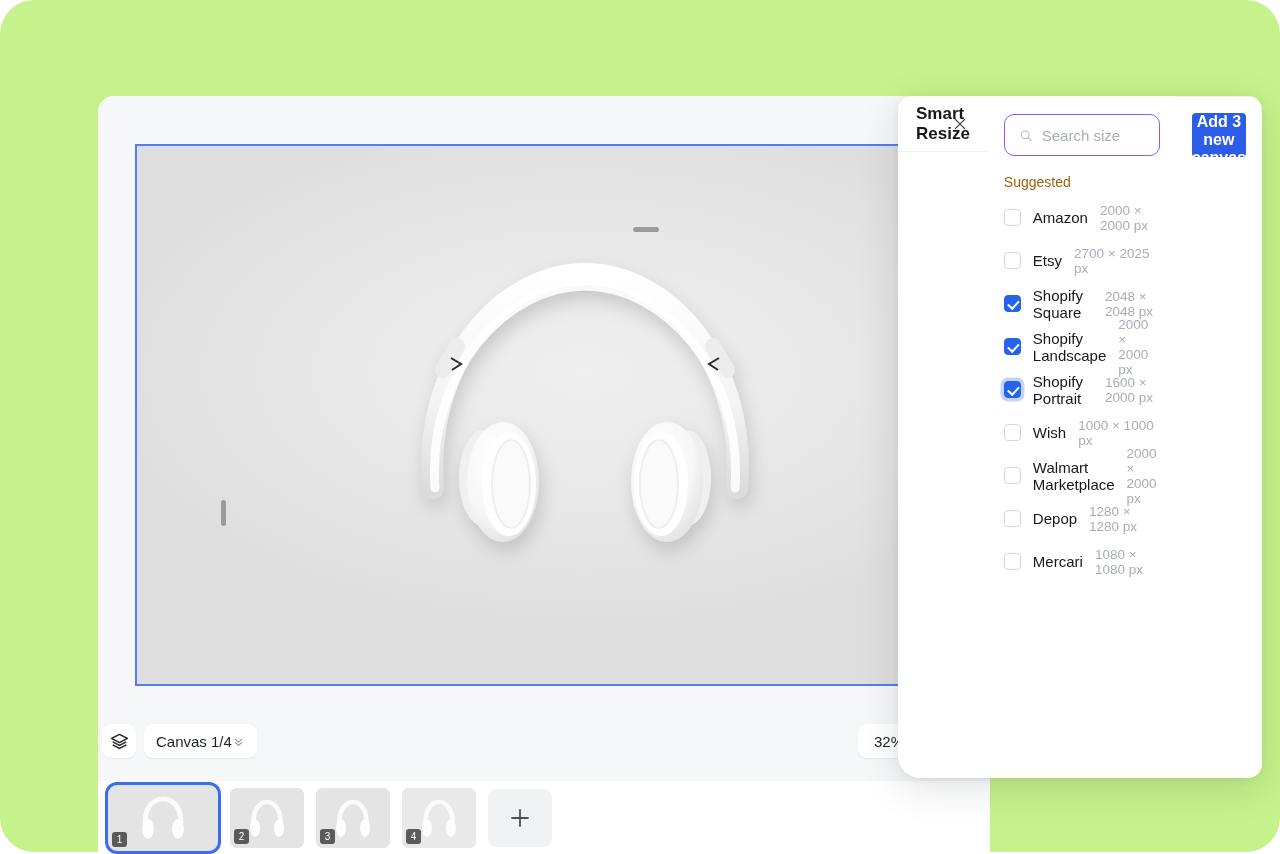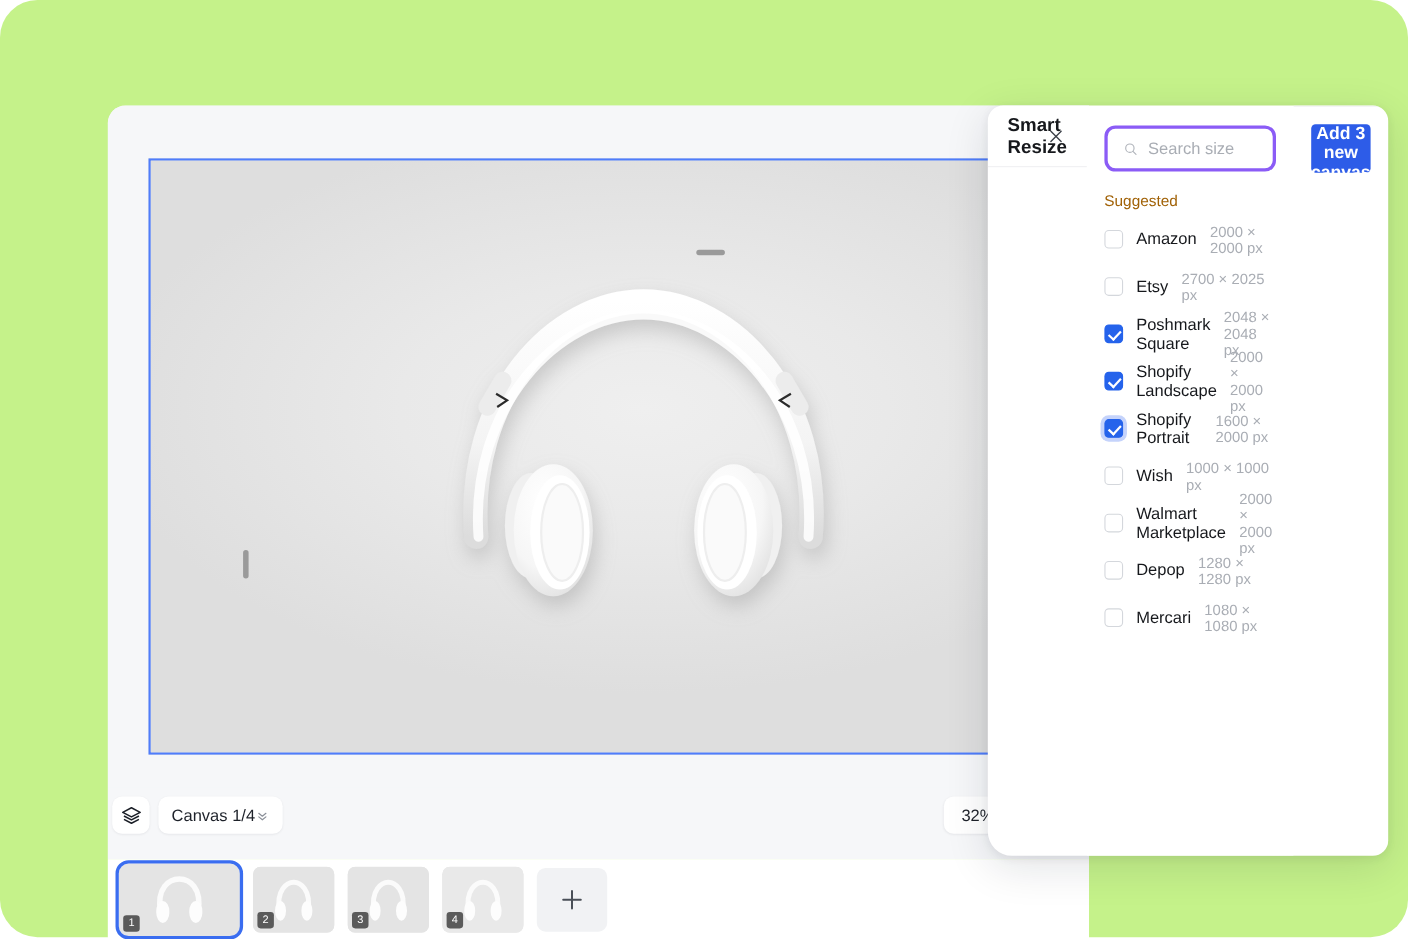--- a/index.html
+++ b/index.html
@@ -237,21 +237,21 @@
   }
   #panel-body {
     flex: 1 1 auto;
     position: relative;
     overflow: hidden;
     padding: 0 16px;
   }
   #search-box {
     margin-top: 18px;
     height: 42px;
-    border: 3px solid #8b5cf6;
+    border: 1px solid #8b5cf6;
     border-radius: 10px;
     display: flex;
     align-items: center;
     gap: 9px;
     padding: 0 14px;
   }
   #search-input {
     border: 0;
     outline: 0;
     background: transparent;
@@ -501,21 +501,21 @@
         </div>
 
         <div class="size-row">
           <span class="cb"></span>
           <span class="size-name">Etsy</span>
           <span class="size-dim">2700 × 2025 px</span>
         </div>
 
         <div class="size-row">
           <span class="cb checked"></span>
-          <span class="size-name">Poshmark Square</span>
+          <span class="size-name">Shopify Square</span>
           <span class="size-dim">2048 × 2048 px</span>
         </div>
 
         <div class="size-row">
           <span class="cb checked"></span>
           <span class="size-name">Shopify Landscape</span>
           <span class="size-dim">2000 × 2000 px</span>
         </div>
 
         <div class="size-row">

